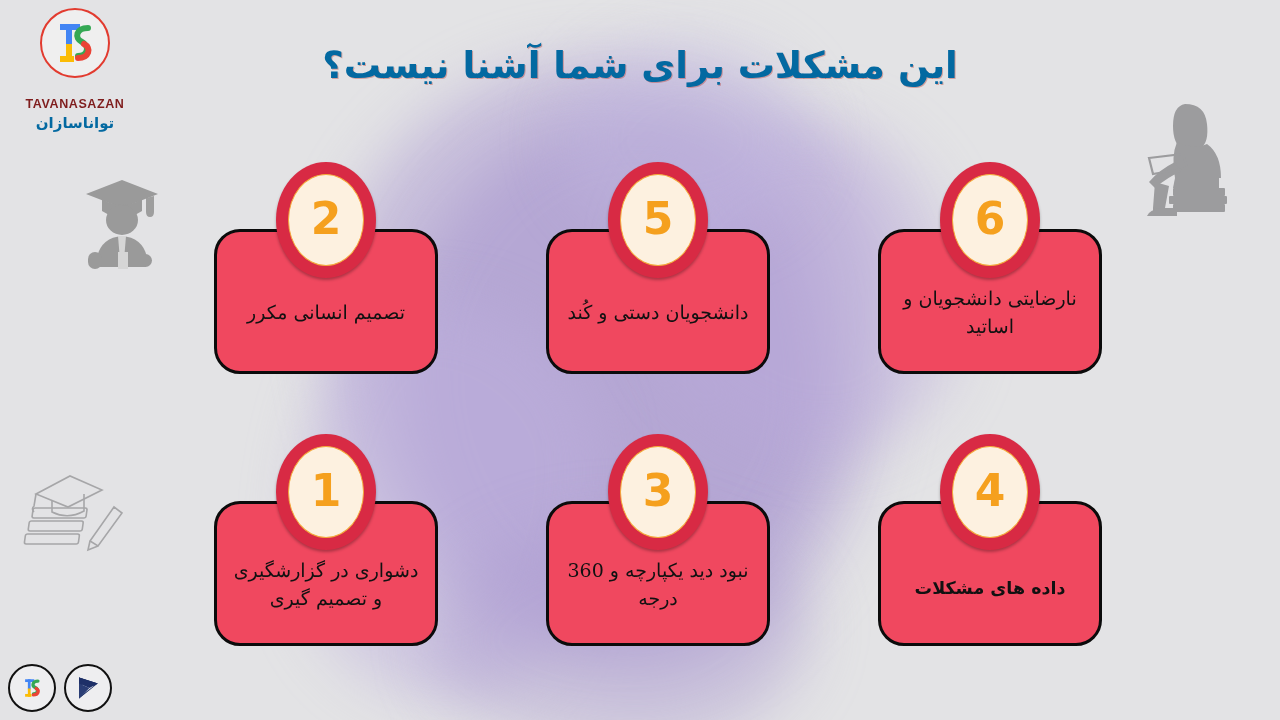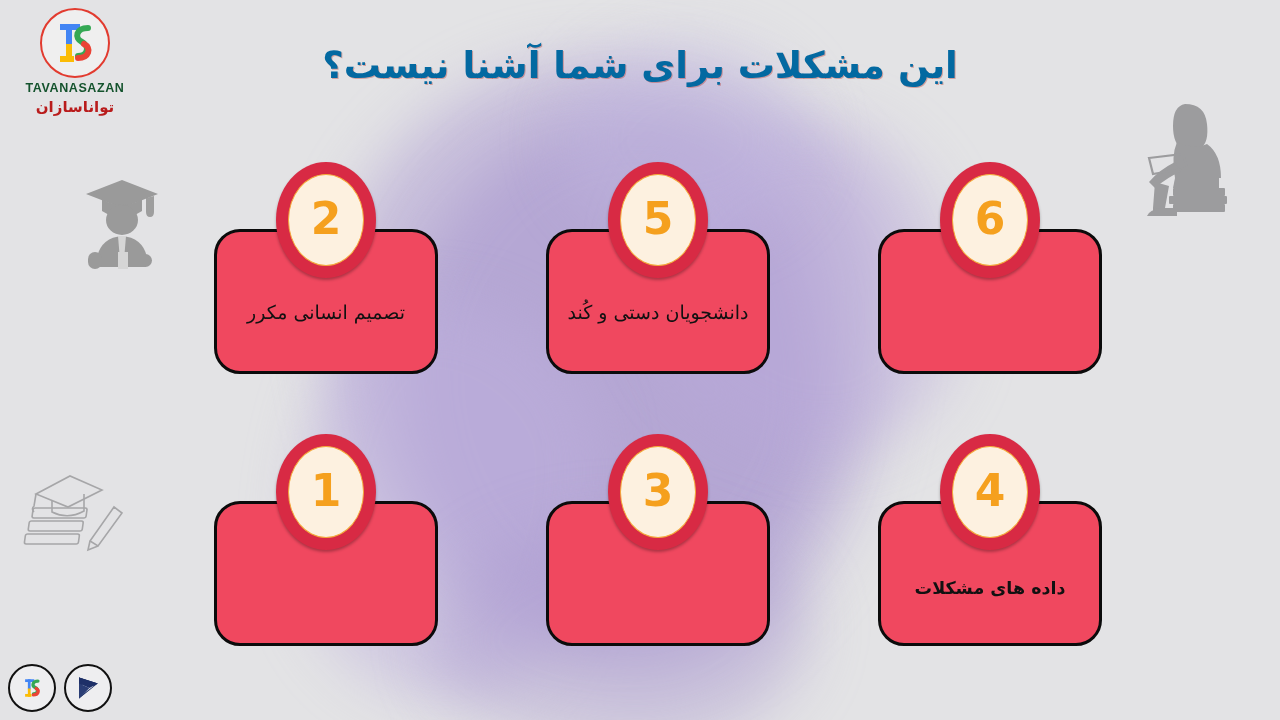--- a/index.html
+++ b/index.html
@@ -26,23 +26,23 @@
        border-radius:55% 45% 40% 60% / 45% 60% 40% 55%;}
   .wc5{left:430px;top:520px;width:380px;height:230px;background:rgba(172,155,208,.42);
        border-radius:50% 50% 45% 55% / 55% 45% 55% 45%;}
   .wc6{left:560px;top:40px;width:250px;height:200px;background:rgba(196,184,226,.40);
        border-radius:50%;}
 
   
   #brand{position:absolute;left:10px;top:6px;width:130px;text-align:center;z-index:6;}
   #brand .mark{width:74px;height:74px;margin:0 auto;position:relative;}
   #brand .mark svg{display:block;}
-  #brand .en{font-size:12.5px;font-weight:bold;letter-spacing:.6px;color:#14532d;margin-top:1px;
+  #brand .en{font-size:12.5px;font-weight:bold;letter-spacing:.6px;color:#7f1d1d;margin-top:17px;
              font-family:"Liberation Sans",sans-serif;}
-  #brand .fa{font-size:15px;font-weight:bold;color:#b91c1c;margin-top:3px;direction:rtl;
+  #brand .fa{font-size:15px;font-weight:bold;color:#0369a1;margin-top:3px;direction:rtl;
              font-family:"DejaVu Sans",sans-serif;}
 
   
   #heading{
     position:absolute;left:0;right:0;top:44px;text-align:center;z-index:7;
     direction:rtl;
     font-family:"DejaVu Sans",sans-serif;
     font-weight:bold;font-size:37px;letter-spacing:-1px;
     color:#0369a1;
     text-shadow:1px 1px 0 rgba(180,40,25,.35);
@@ -211,36 +211,39 @@
       </div>
       <div class="txt">دانشجویان دستی و کُند</div>
     </div>
 
     <div class="card" id="card-6">
       <div class="badge">
         <div class="inner">
           <span class="num">6</span>
         </div>
       </div>
+      <div class="txt">نارضایتی دانشجویان و اساتید</div>
     </div>
 
     <div class="card" id="card-1">
       <div class="badge">
         <div class="inner">
           <span class="num">1</span>
         </div>
       </div>
+      <div class="txt">دشواری در گزارشگیری و تصمیم گیری</div>
     </div>
 
     <div class="card" id="card-3">
       <div class="badge">
         <div class="inner">
           <span class="num">3</span>
         </div>
       </div>
+      <div class="txt">نبود دید یکپارچه و 360 درجه</div>
     </div>
 
     <div class="card sans" id="card-4">
       <div class="badge">
         <div class="inner">
           <span class="num">4</span>
         </div>
       </div>
       <div class="txt">داده های مشکلات</div>
     </div>

